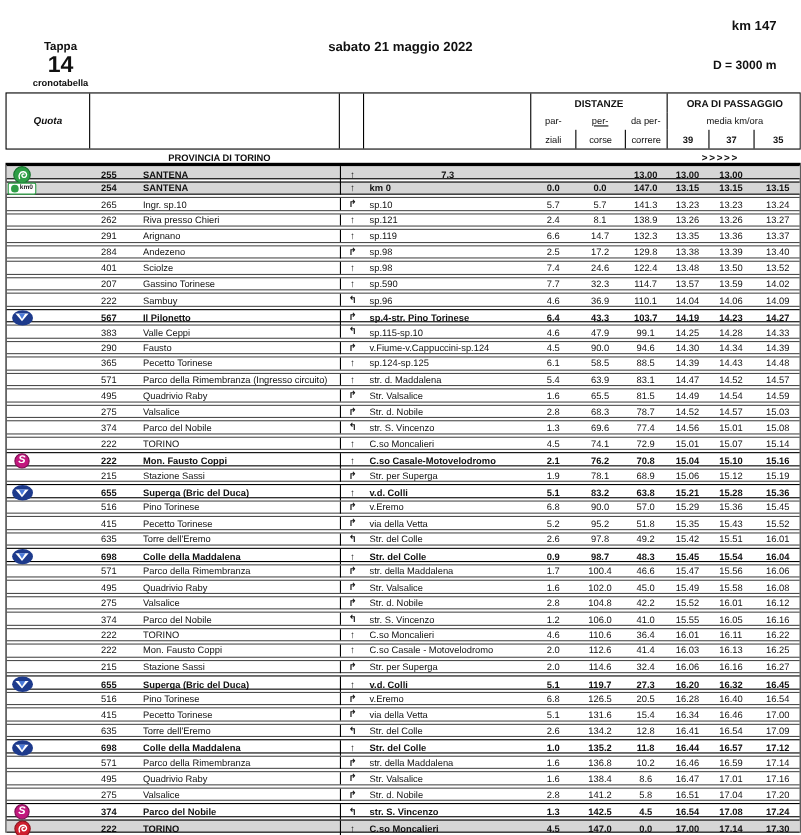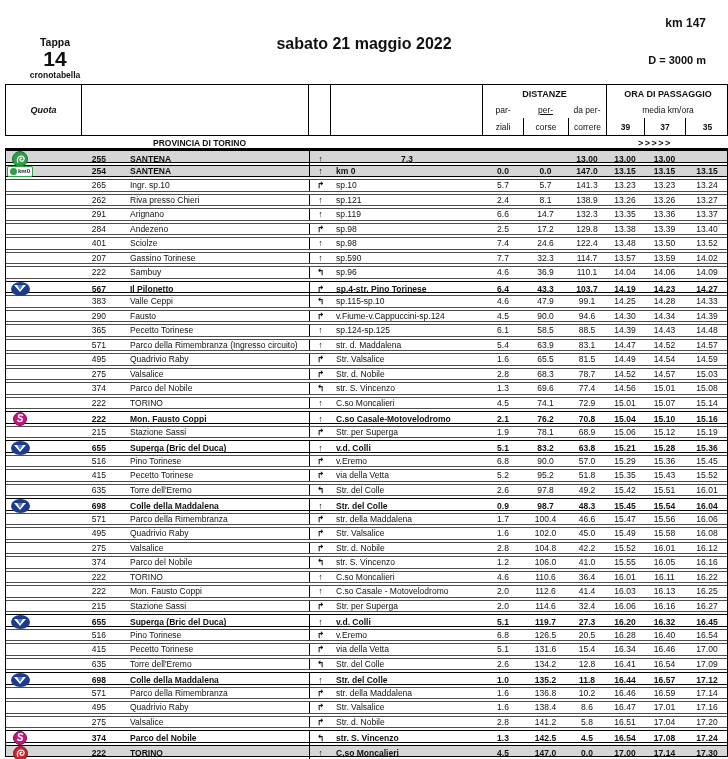--- a/index.html
+++ b/index.html
@@ -12,21 +12,21 @@
     width:728px; height:759px; position:relative; overflow:hidden;
     font-family:"Liberation Sans","DejaVu Sans",sans-serif; color:#111;
   }
   
   .stage-block{ position:absolute; left:16px; top:6px; width:78px; text-align:center;margin-top:30px; }
   .stage-label{ font-size:10.5px; font-weight:bold; }
   .stage-number{ font-size:21px; font-weight:bold; line-height:22px; }
   .stage-type{ font-size:8.5px; font-weight:bold; }
   .title-block{ position:absolute; left:184px; top:14px; width:360px; text-align:center; }
   .race-title{ font-size:17px; font-weight:bold; letter-spacing:.5px; }
-  .race-date{ font-size:16px; font-weight:bold; margin-top:21px; }
+  .race-date{ font-size:12px; font-weight:bold; margin-top:21px; }
   .km-block{ position:absolute; right:22px; top:16px; text-align:right; }
   .race-km{ font-size:12px; font-weight:bold; }
   .race-elev{ font-size:11px; font-weight:bold; margin-top:24px; }
 
   
   .itinerary{ position:absolute; left:5px; top:84px; width:723px; }
 
   .thead{
     display:grid;
     grid-template-columns:28px 48px 227px 22px 152px 40px 45px 38px 38px 41px 44px;

